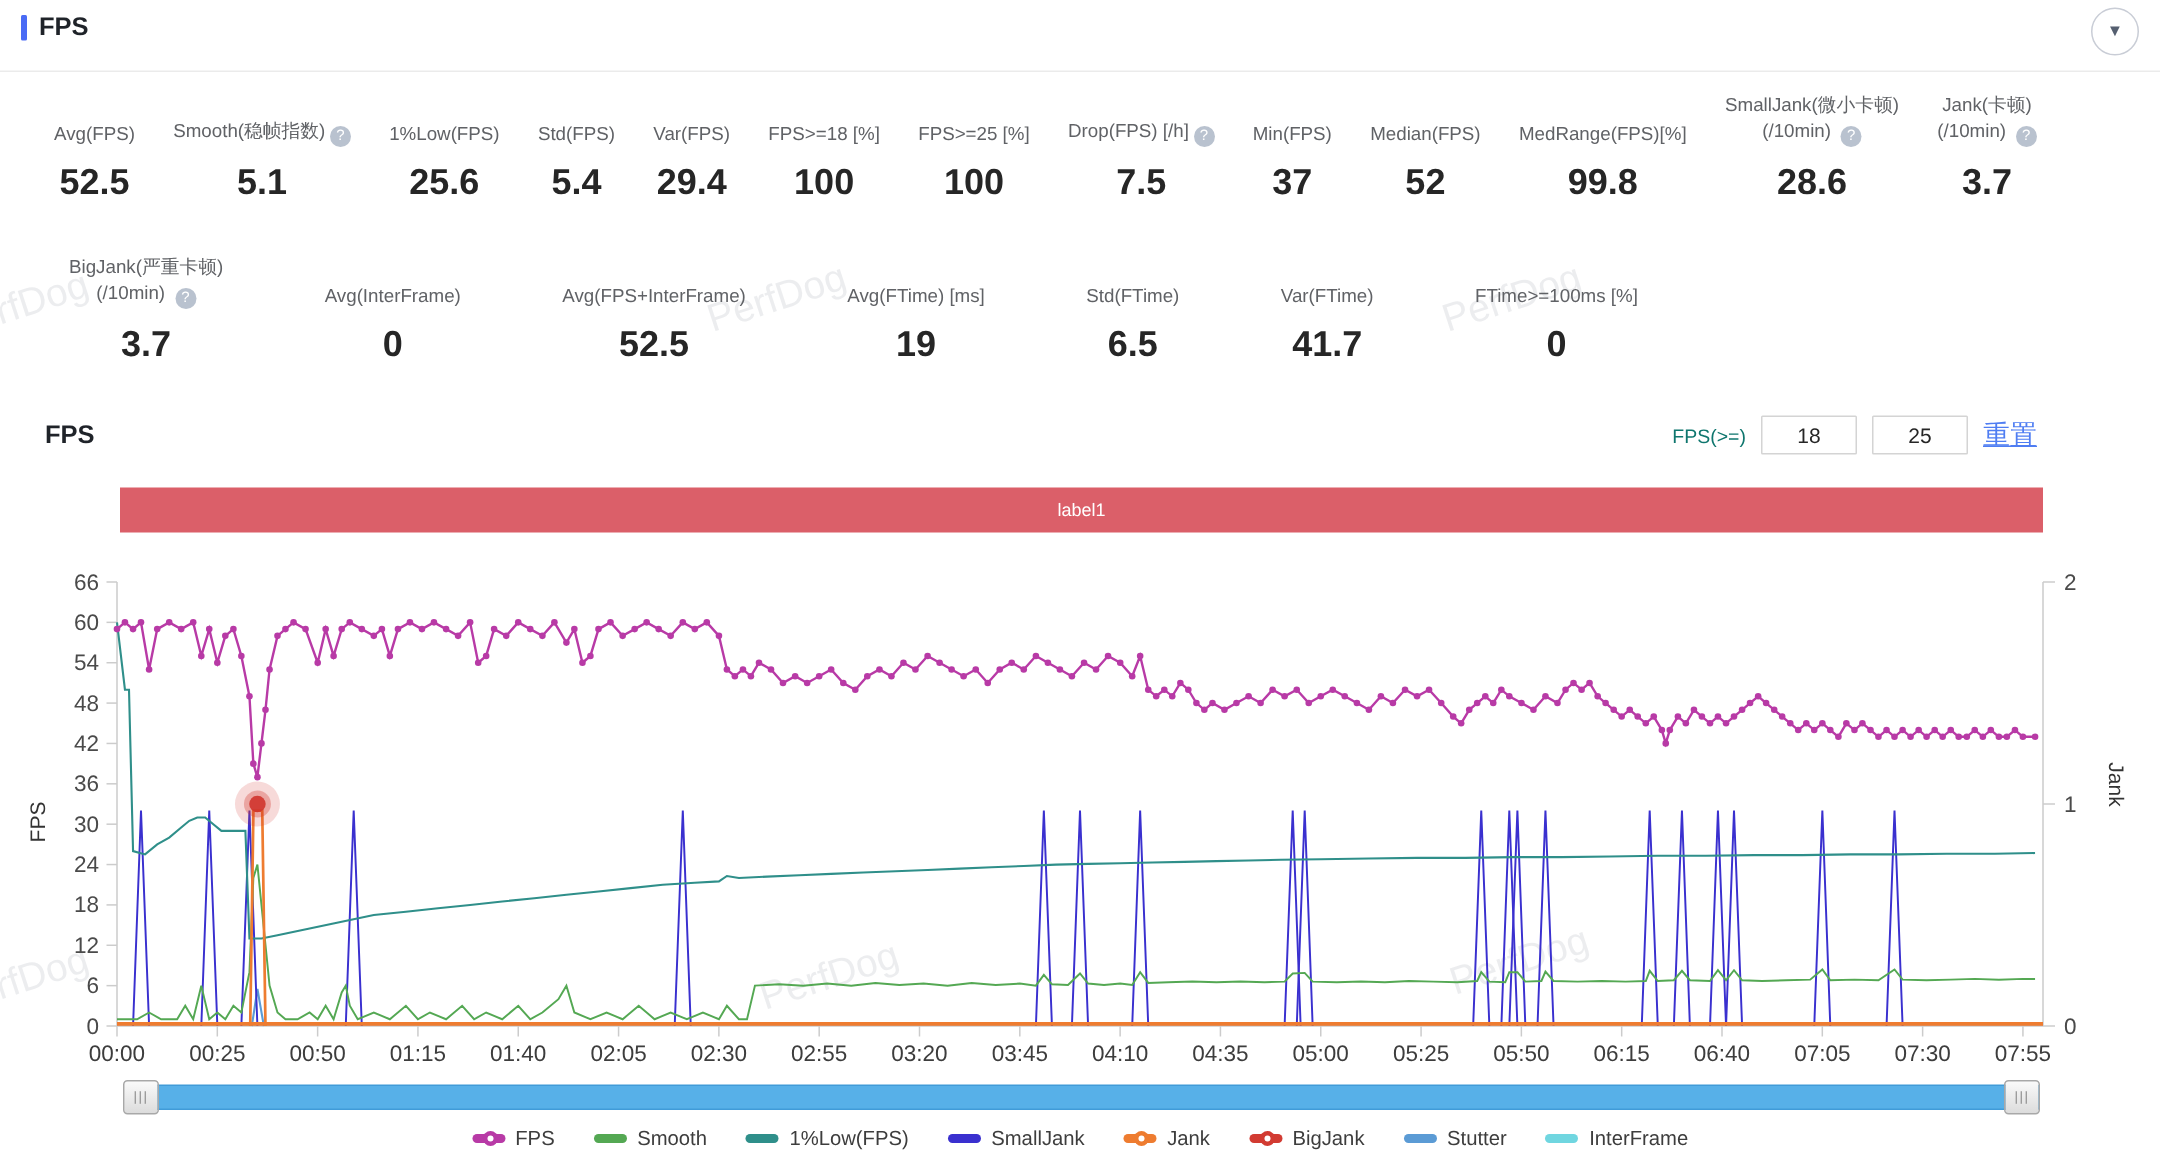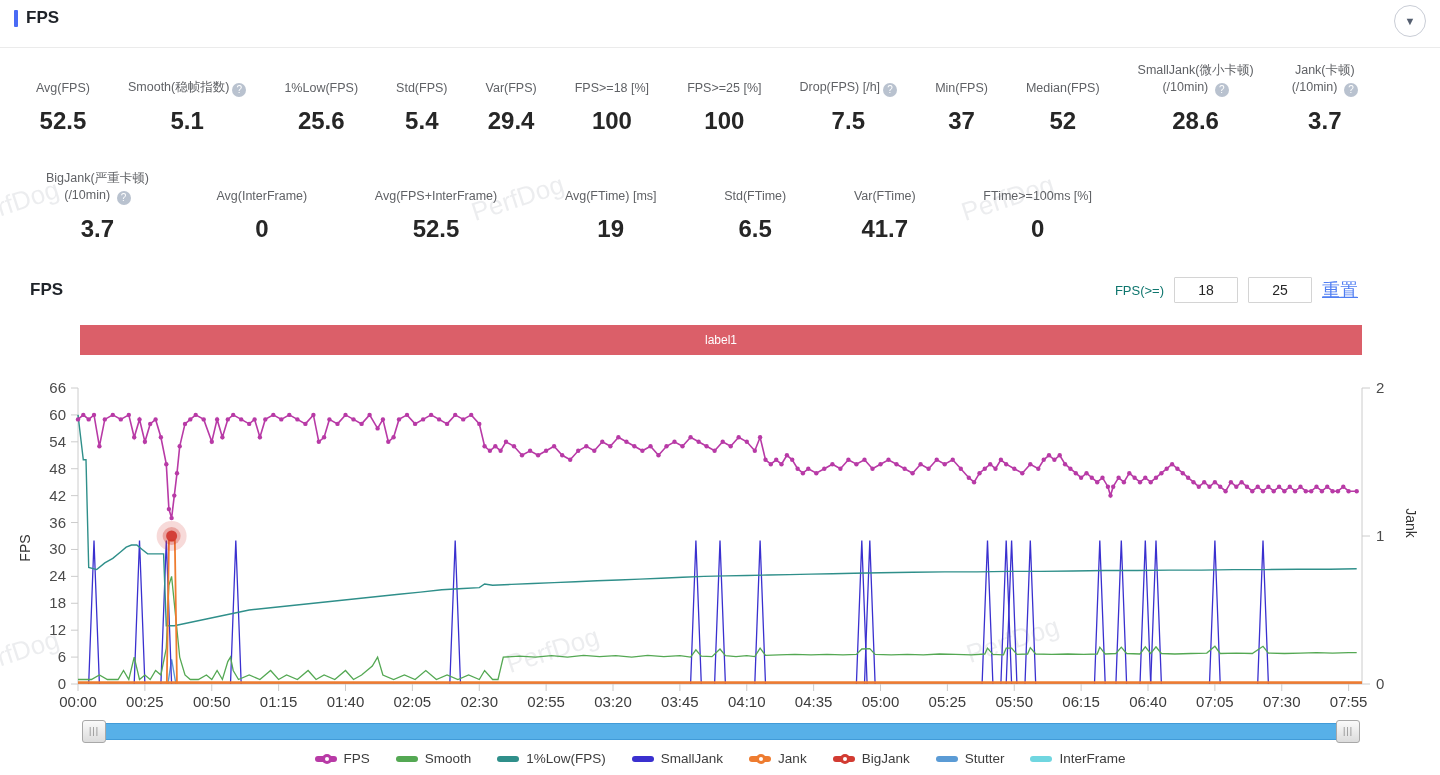--- a/index.html
+++ b/index.html
@@ -97,20 +97,24 @@
       <div class="stat-label">Drop(FPS) [/h]<span class="help-icon">?</span></div>
       <div class="stat-value">7.5</div>
     </div>
     <div class="stat">
       <div class="stat-label">Min(FPS)</div>
       <div class="stat-value">37</div>
     </div>
     <div class="stat">
       <div class="stat-label">Median(FPS)</div>
       <div class="stat-value">52</div>
+    </div>
+    <div class="stat">
+      <div class="stat-label">MedRange(FPS)[%]</div>
+      <div class="stat-value">99.8</div>
     </div>
     <div class="stat">
       <div class="stat-label">
         <div>SmallJank(微小卡顿)</div>
         <div>(/10min) <span class="help-icon">?</span></div>
       </div>
       <div class="stat-value">28.6</div>
     </div>
     <div class="stat">
       <div class="stat-label">

